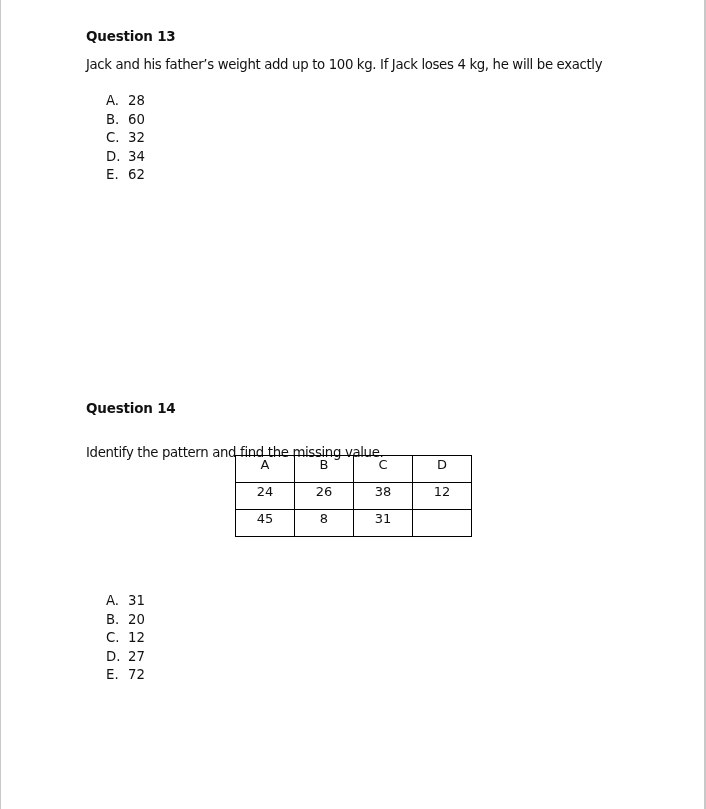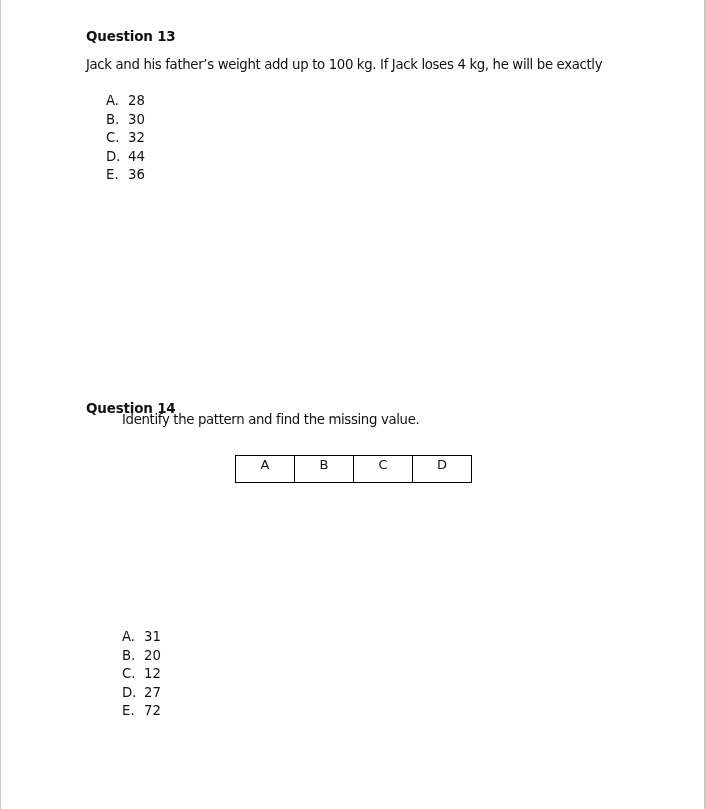--- a/index.html
+++ b/index.html
@@ -34,41 +34,53 @@
 
 <div class="page-border-left"></div>
 <div class="page-border-right"></div>
 
 <div class="q-title" style="top:28px;">Question 13</div>
 <div class="q-text" style="top:56px;">
   <div>Jack and his father’s weight add up to 100 kg. If Jack loses 4 kg, he will be exactly</div>
 </div>
 <ul class="options" style="top:92px;">
   <li><span class="opt-letter">A.</span><span>28</span></li>
-  <li><span class="opt-letter">B.</span><span>30</span></li>
+  <li><span class="opt-letter">B.</span><span>60</span></li>
   <li><span class="opt-letter">C.</span><span>32</span></li>
-  <li><span class="opt-letter">D.</span><span>44</span></li>
-  <li><span class="opt-letter">E.</span><span>36</span></li>
+  <li><span class="opt-letter">D.</span><span>34</span></li>
+  <li><span class="opt-letter">E.</span><span>62</span></li>
 </ul>
 
 <div class="q-title" style="top:400px;">Question 14</div>
-<div class="q-text" style="top:411px;margin-left:36px;">Identify the pattern and find the missing value.</div>
+<div class="q-text" style="top:444px;">Identify the pattern and find the missing value.</div>
 
 <table class="pattern">
   <thead>
     <tr>
       <th>A</th>
       <th>B</th>
       <th>C</th>
       <th>D</th>
     </tr>
   </thead>
   <tbody>
+    <tr>
+      <td>24</td>
+      <td>26</td>
+      <td>38</td>
+      <td>12</td>
+    </tr>
+    <tr>
+      <td>45</td>
+      <td>8</td>
+      <td>31</td>
+      <td></td>
+    </tr>
   </tbody>
 </table>
 
-<ul class="options" style="top:628px;margin-left:16px;">
+<ul class="options" style="top:592px;">
   <li><span class="opt-letter">A.</span><span>31</span></li>
   <li><span class="opt-letter">B.</span><span>20</span></li>
   <li><span class="opt-letter">C.</span><span>12</span></li>
   <li><span class="opt-letter">D.</span><span>27</span></li>
   <li><span class="opt-letter">E.</span><span>72</span></li>
 </ul>
 
 </body></html>

